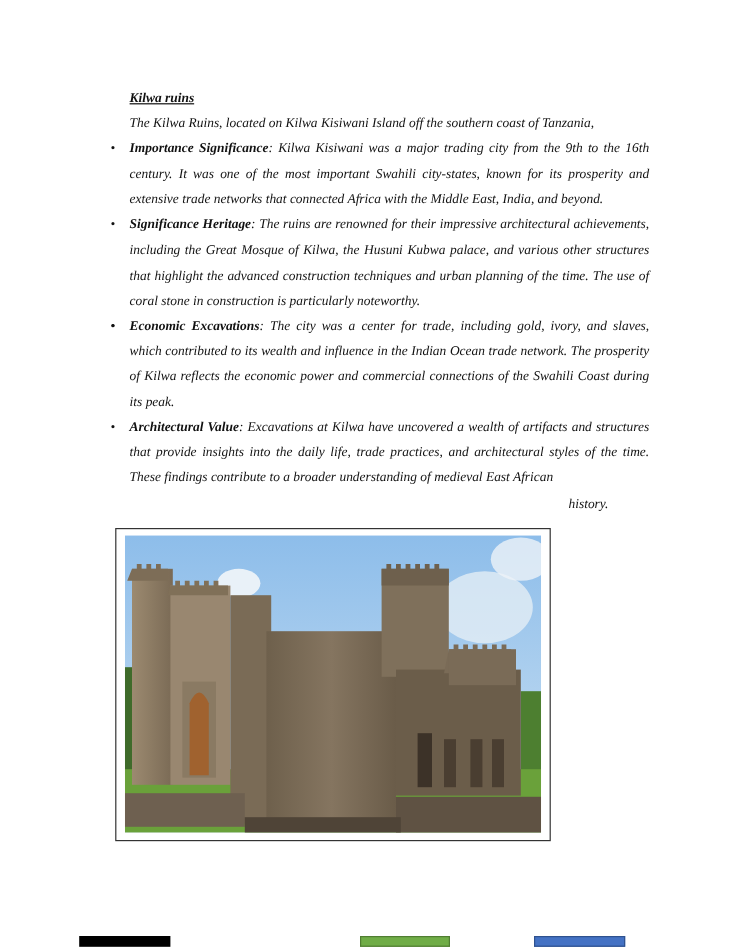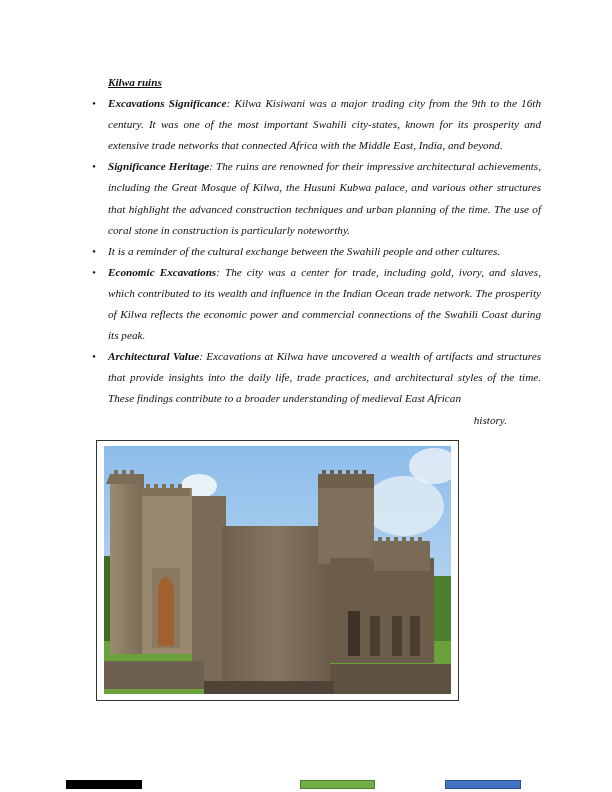--- a/index.html
+++ b/index.html
@@ -92,33 +92,33 @@
     .bar-green { left: 300px; width: 75px; background: #70ad47; border: 0.5px solid #507e32; box-sizing: border-box; }
     .bar-blue { left: 445px; width: 76px; background: #4472c4; border: 0.5px solid #2f528f; box-sizing: border-box; }
   </style>
 </head>
 <body>
 
 <div class="page">
 
   <div class="content">
     <p class="heading">Kilwa ruins</p>
+    <p class="intro">The Kilwa Ruins, located on Kilwa Kisiwani Island off the southern coast of Tanzania,</p>
 
     <ul class="bullets">
       <li>
         <span class="bullet-dot">•</span>
-        <span class="bullet-term">Excavations Significance</span><span>: Kilwa Kisiwani was a major trading city from the 9th to the 16th century. It was one of the most important Swahili city-states, known for its prosperity and extensive trade networks that connected Africa with the Middle East, India, and beyond.</span>
+        <span class="bullet-term">Importance Significance</span><span>: Kilwa Kisiwani was a major trading city from the 9th to the 16th century. It was one of the most important Swahili city-states, known for its prosperity and extensive trade networks that connected Africa with the Middle East, India, and beyond.</span>
       </li>
       <li>
         <span class="bullet-dot">•</span>
         <span class="bullet-term">Significance Heritage</span><span>: The ruins are renowned for their impressive architectural achievements, including the Great Mosque of Kilwa, the Husuni Kubwa palace, and various other structures that highlight the advanced construction techniques and urban planning of the time. The use of coral stone in construction is particularly noteworthy.</span>
       </li>
       <li>
         <span class="bullet-dot">•</span>
-        <span>It is a reminder of the cultural exchange between the Swahili people and other cultures.</span>
       </li>
       <li>
         <span class="bullet-dot">•</span>
         <span class="bullet-term">Economic Excavations</span><span>: The city was a center for trade, including gold, ivory, and slaves, which contributed to its wealth and influence in the Indian Ocean trade network. The prosperity of Kilwa reflects the economic power and commercial connections of the Swahili Coast during its peak.</span>
       </li>
       <li>
         <span class="bullet-dot">•</span>
         <span class="bullet-term">Architectural Value</span><span>: Excavations at Kilwa have uncovered a wealth of artifacts and structures that provide insights into the daily life, trade practices, and architectural styles of the time. These findings contribute to a broader understanding of medieval East African</span>
         <span class="last-line-right">history.</span>
       </li>

